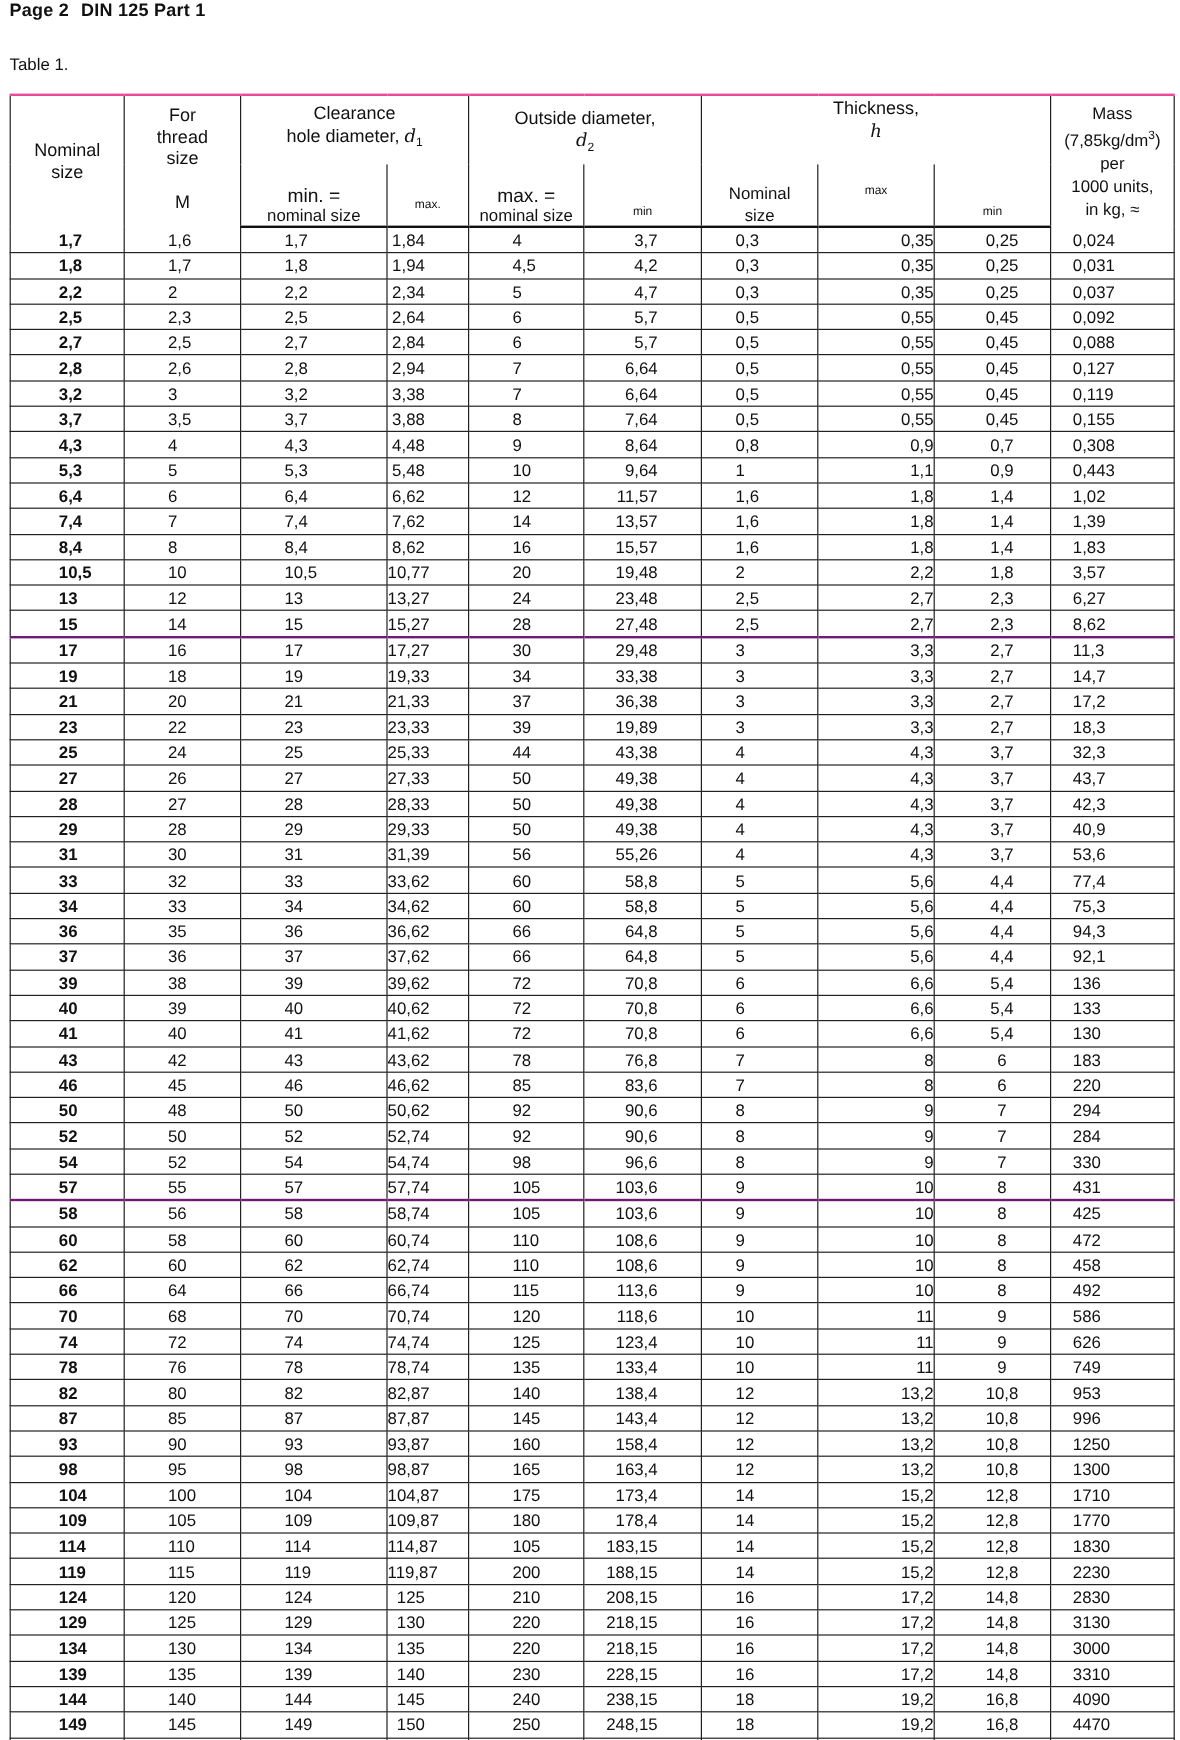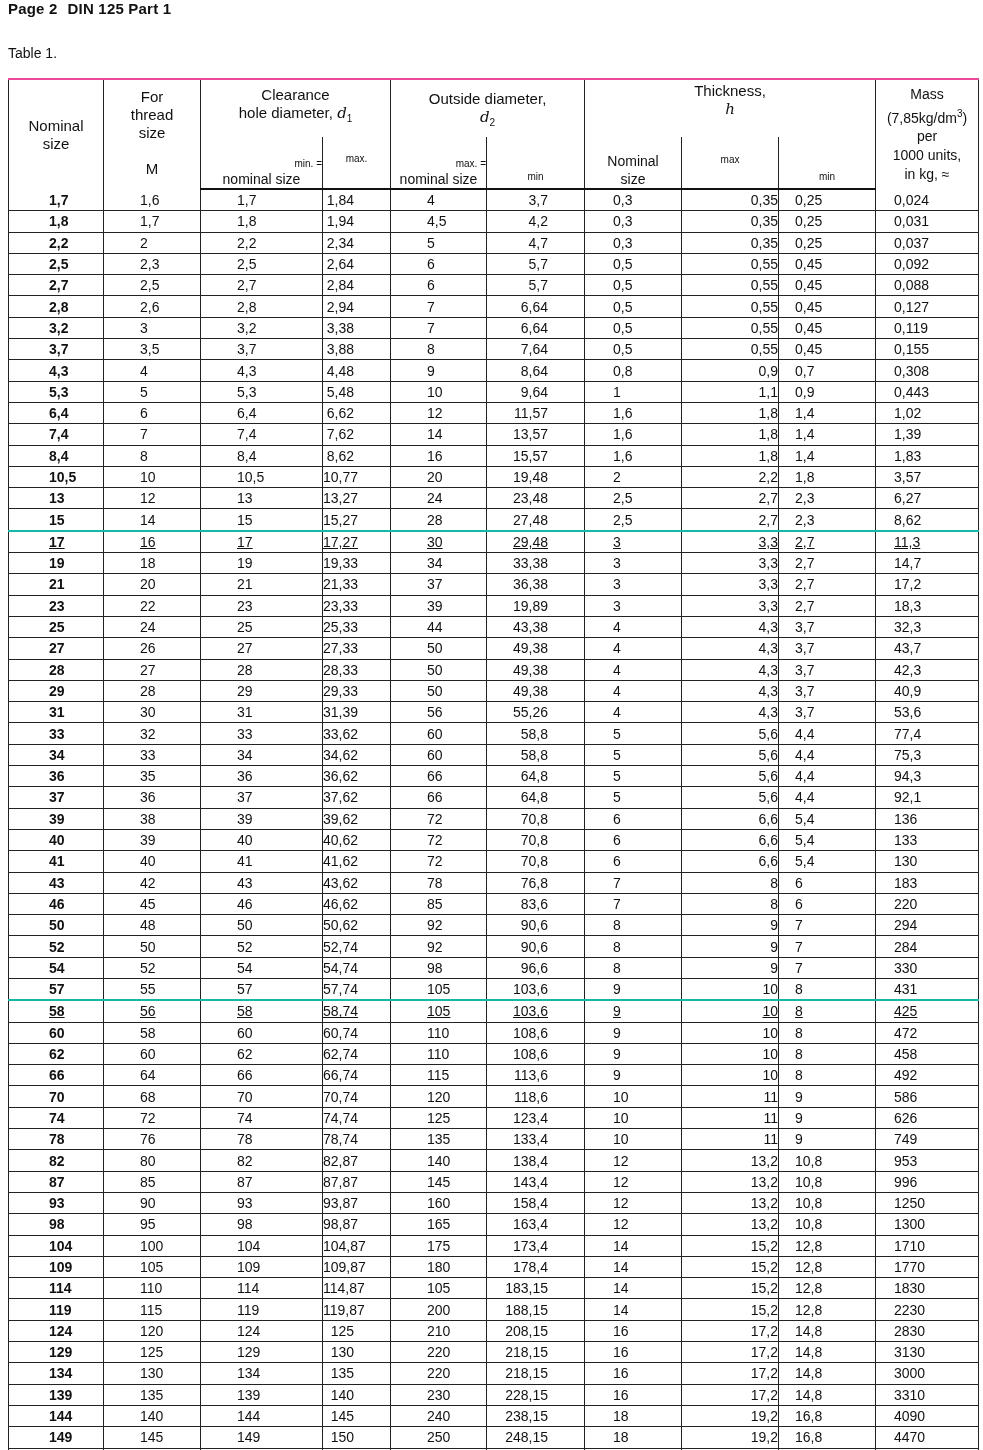--- a/index.html
+++ b/index.html
@@ -23,37 +23,37 @@
   }
   th, td {
     border-left: 1.5px solid #222; border-right: 1.5px solid #222;
     padding: 0; text-align: center; overflow: hidden; white-space: nowrap;
   }
   thead th {
     font-weight: normal; font-size: 15px; line-height: 18px; vertical-align: middle;
     border-top: 2px solid #ec4899;
   }
   thead tr.h2 th { font-size: 14px; }
-  thead .small { font-size: 10px; line-height: 12px; display: block; text-align: right; }
+  thead .small { font-size: 16px; line-height: 12px; display: block; }
   thead .tiny { font-size: 10px; }
   thead tr:last-child th { border-bottom: 2px solid #111; }
   thead .top-group { border-bottom: none; }
   thead .sub { border-top: none; }
   tbody td {
     font-size: 14px; height: 20.3px; line-height: 20px;
     border-bottom: 1.5px solid #222;
   }
   tbody td.nom { font-weight: bold; text-align: left; padding-left: 40px; }
   tbody td.c-thread, tbody td.c-d1min, tbody td.c-d2max { text-align: left; padding-left: 36px; }
   tbody td.c-d1max, tbody td.c-d2min { text-align: right; padding-right: 36px; }
   tbody td.c-h { text-align: left; padding-left: 28px; margin-left: 16px; }
   tbody td.c-hmax { text-align: right; padding-left: 36px; }
-  tbody td.c-hmin { text-align: left; padding-left: 16px; }
+  tbody td.c-hmin { text-align: center; padding-left: 16px; }
   tbody td.c-mass { text-align: left; padding-left: 18px; margin-top: 24px; }
-  tbody tr.block-start td { border-top: 2px solid #14b8a6; text-decoration: underline; }
+  tbody tr.block-start td { border-top: 2px solid #701a75; }
   tbody tr:last-child td { border-bottom: 2px solid #111; }
   sub, sup { font-size: 10px; }
   .it { font-family: "DejaVu Serif", serif; font-style: italic; }
 </style>
 </head>
 <body>
 
 <div class="page-header">
   <span>Page 2</span><span class="gap"></span><span>DIN 125 Part 1</span>
 </div>
@@ -92,21 +92,21 @@
           <span>Thickness,</span><br><span class="it">h</span>
         </th>
         <th rowspan="2" style="font-size:14px;line-height:19px">
           <span>Mass</span><br><span>(7,85kg/dm</span><sup>3</sup><span>)</span><br><span>per</span><br><span>1000 units,</span><br><span>in kg, ≈</span>
         </th>
       </tr>
       <tr class="h2" style="height:52px">
         <th class="sub" style="vertical-align:bottom">
           <span class="small">min. =</span><span>nominal size</span>
         </th>
-        <th class="sub" style="vertical-align:bottom;padding-bottom:20px">
+        <th class="sub" style="vertical-align:bottom;padding-bottom:8px">
           <span class="tiny">max.</span>
         </th>
         <th class="sub" style="vertical-align:bottom">
           <span class="small">max. =</span><span>nominal size</span>
         </th>
         <th class="sub" style="vertical-align:bottom;padding-bottom:2px">
           <span class="tiny">min</span>
         </th>
         <th class="sub" style="vertical-align:bottom">
           <span>Nominal</span><br><span>size</span>

